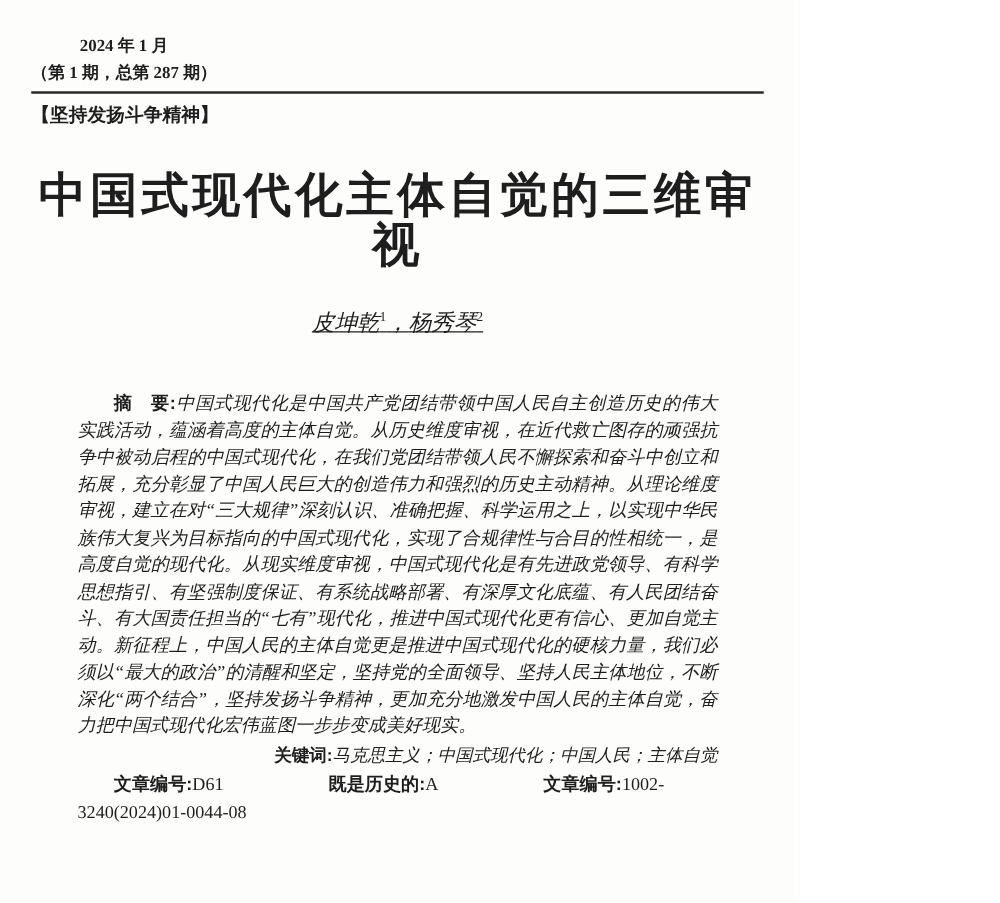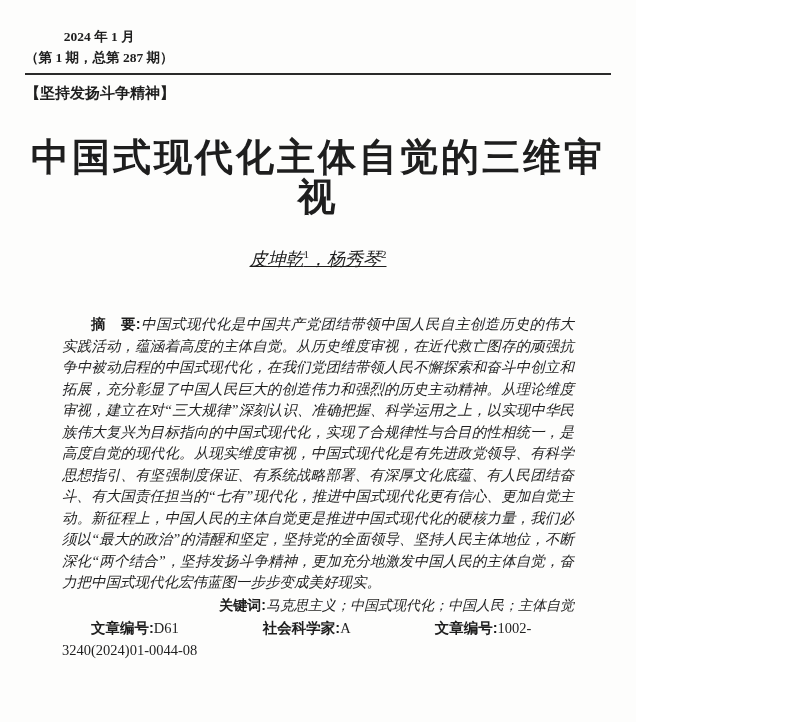--- a/index.html
+++ b/index.html
@@ -70,17 +70,17 @@
   <div class="section-tag">【坚持发扬斗争精神】</div>
 
   <div class="title">中国式现代化主体自觉的三维审视</div>
 
   <div class="authors"><span>皮坤乾</span><sup>1</sup><span>，</span><span>杨秀琴</span><sup>2</sup></div>
 
 
   <div class="abstract-block">
     <p class="abstract-text"><span class="lbl">摘　要:</span><span>中国式现代化是中国共产党团结带领中国人民自主创造历史的伟大实践活动，蕴涵着高度的主体自觉。从历史维度审视，在近代救亡图存的顽强抗争中被动启程的中国式现代化，在我们党团结带领人民不懈探索和奋斗中创立和拓展，充分彰显了中国人民巨大的创造伟力和强烈的历史主动精神。从理论维度审视，建立在对“三大规律”深刻认识、准确把握、科学运用之上，以实现中华民族伟大复兴为目标指向的中国式现代化，实现了合规律性与合目的性相统一，是高度自觉的现代化。从现实维度审视，中国式现代化是有先进政党领导、有科学思想指引、有坚强制度保证、有系统战略部署、有深厚文化底蕴、有人民团结奋斗、有大国责任担当的“七有”现代化，推进中国式现代化更有信心、更加自觉主动。新征程上，中国人民的主体自觉更是推进中国式现代化的硬核力量，我们必须以“最大的政治”的清醒和坚定，坚持党的全面领导、坚持人民主体地位，不断深化“两个结合”，坚持发扬斗争精神，更加充分地激发中国人民的主体自觉，奋力把中国式现代化宏伟蓝图一步步变成美好现实。</span></p>
     <p class="keywords-line"><span class="lbl">关键词:</span><span>马克思主义；中国式现代化；中国人民；主体自觉</span></p>
-    <p class="meta-line"><span class="meta-pair"><span class="lbl">文章编号:</span><span>D61</span></span><span class="meta-pair"><span class="lbl">社会科学家:</span><span>A</span></span><span class="meta-pair"><span class="lbl">文章编号:</span><span>1002-3240(2024)01-0044-08</span></span></p>
+    <p class="meta-line"><span class="meta-pair"><span class="lbl">文章编号:</span><span>D61</span></span><span class="meta-pair"><span class="lbl">既是历史的:</span><span>A</span></span><span class="meta-pair"><span class="lbl">文章编号:</span><span>1002-3240(2024)01-0044-08</span></span></p>
   </div>
 
 
 </div>
 
 </body></html>

